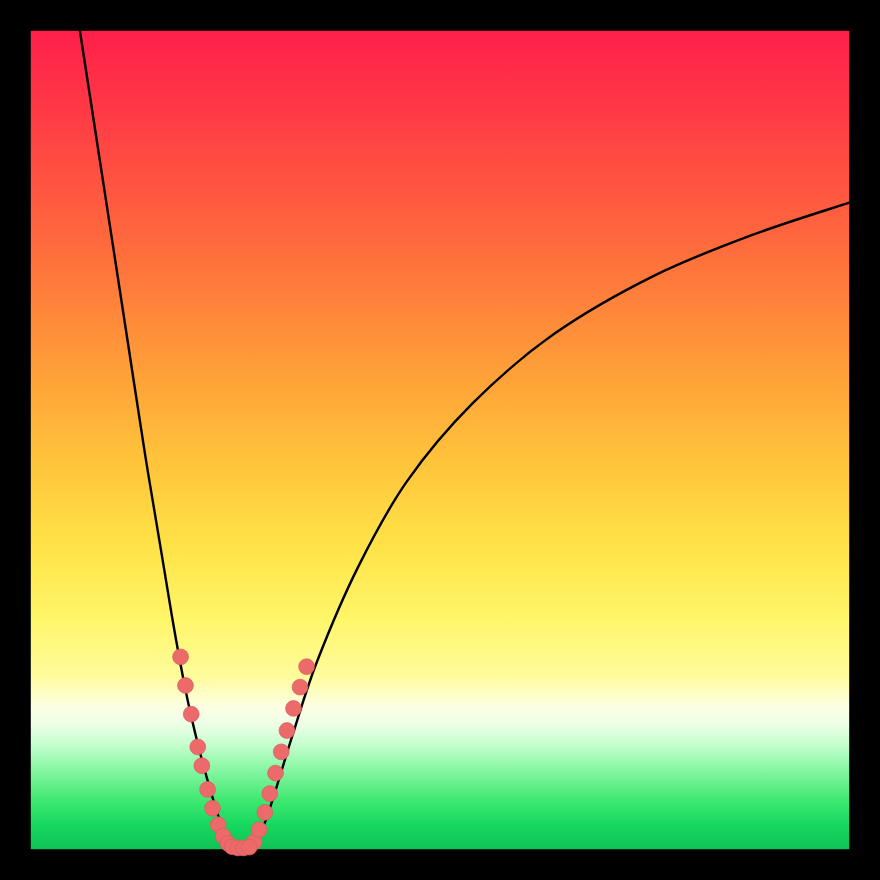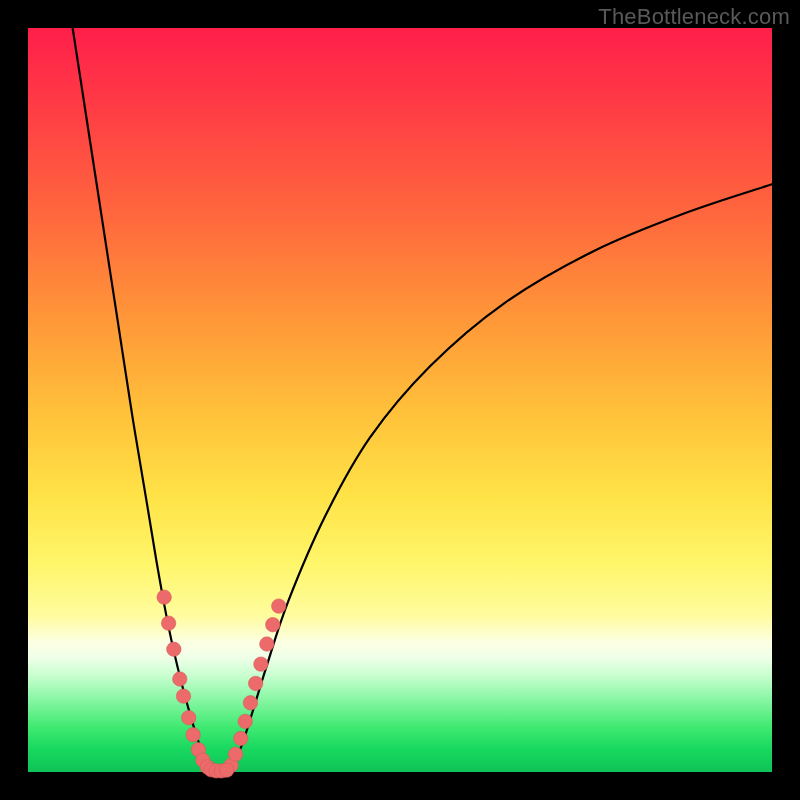--- a/index.html
+++ b/index.html
@@ -104,14 +104,13 @@
           <circle cx="238.824" cy="616.032" r="7.2" class="marker"></circle>
           <circle cx="244.77599999999998" cy="596.688" r="7.2" class="marker"></circle>
           <circle cx="250.728" cy="578.088" r="7.2" class="marker"></circle>
           <circle cx="183.02400000000003" cy="741.768" r="7.2" class="marker"></circle>
           <circle cx="188.232" cy="742.884" r="7.2" class="marker"></circle>
           <circle cx="193.44" cy="742.884" r="7.2" class="marker"></circle>
           <circle cx="198.64800000000002" cy="742.14" r="7.2" class="marker"></circle>
         </g>
     </svg>
   </div>
-  <div class="watermark">TheBottleneck.com</div>
 </div>
 
 </body></html>

